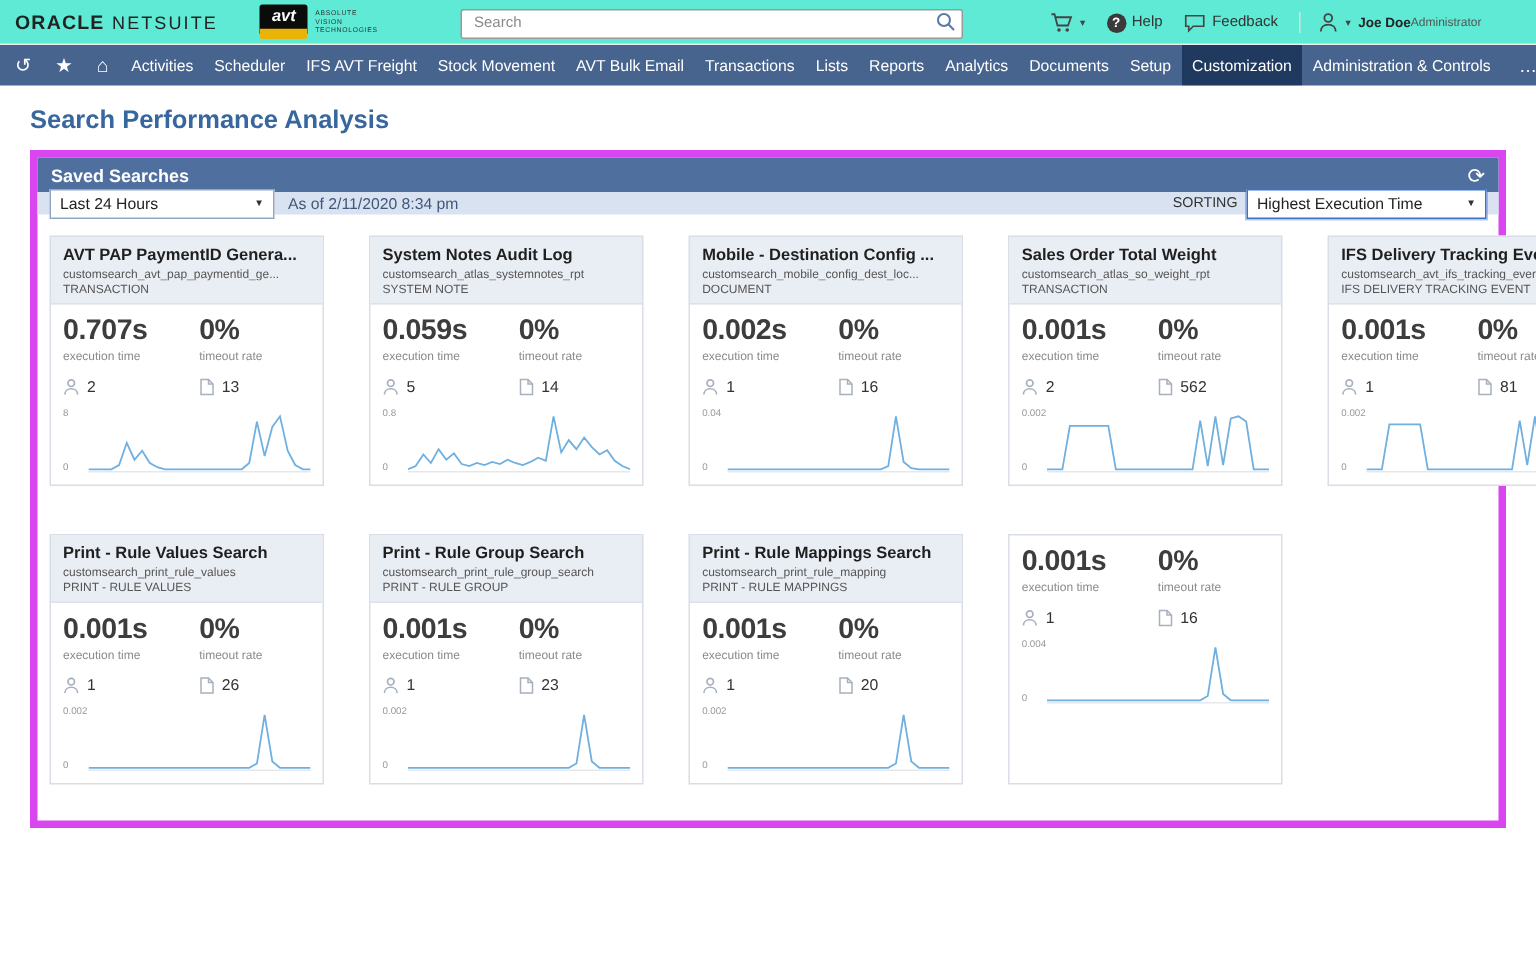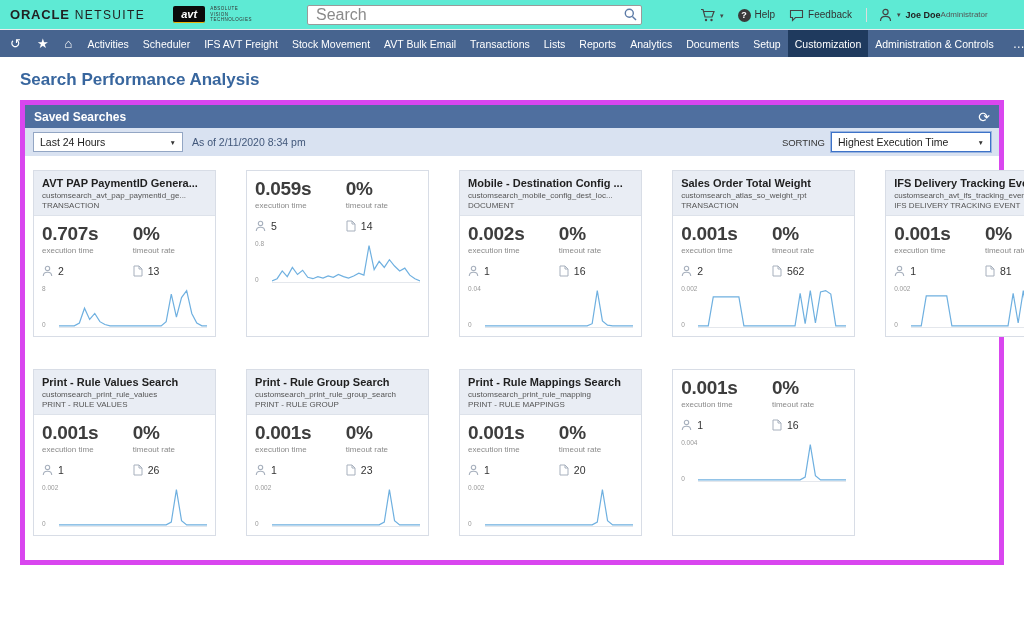--- a/index.html
+++ b/index.html
@@ -5,24 +5,24 @@
   *{box-sizing:border-box;margin:0;padding:0}
   html,body{width:1024px;height:640px;overflow:hidden}
   body{font-family:"Liberation Sans",sans-serif;background:#fff;color:#222}
 
   
   .topbar{position:relative;height:30px;background:#5eead4;display:flex;align-items:center;padding:0 10px;border-bottom:1px solid #ececec}
   .brand{display:flex;align-items:baseline;gap:5px;cursor:pointer}
   .oracle{font-weight:bold;font-size:13px;letter-spacing:.8px;color:#222}
   .netsuite{font-size:12px;letter-spacing:1.4px;color:#222}
   .partner{display:flex;align-items:center;gap:5px;margin-left:28px}
-  .avt-box{background:#0b0b0b;color:#fff;font-style:italic;font-weight:bold;font-size:11px;padding:2px 8px;border-radius:2px;border-bottom:1px solid #eab308}
+  .avt-box{background:#0b0b0b;color:#fff;font-style:italic;font-weight:bold;font-size:11px;padding:2px 8px;border-radius:2px;border-bottom:7px solid #eab308}
   .avt-lines{display:flex;flex-direction:column;font-size:4.5px;letter-spacing:.5px;color:#333;line-height:1.3}
   .search-wrap{position:absolute;left:307px;top:5px;width:335px;height:20px}
-  .search-wrap input{width:100%;height:100%;border:1px solid #9a9a9a;border-radius:2px;padding:0 12px 0 8px;font-size:16px;color:#333;font-family:inherit;outline:none}
+  .search-wrap input{width:100%;height:100%;border:1px solid #9a9a9a;border-radius:2px;padding:0 12px 0 8px;font-size:10px;color:#333;font-family:inherit;outline:none}
   .search-wrap input::placeholder{color:#8a8a8a}
   .mag{position:absolute;right:5px;top:3px;cursor:pointer;line-height:0}
   .top-right{position:absolute;left:700px;top:0;height:30px;display:flex;align-items:center;gap:14px}
   .top-item{display:flex;align-items:center;gap:4px;font-size:10px;color:#333;cursor:pointer;line-height:1}
   .qmark{width:13px;height:13px;border-radius:50%;background:#3a3a3a;color:#fff;font-size:9px;font-weight:bold;display:flex;align-items:center;justify-content:center}
   .caret{font-size:7px;color:#444}
   .user{display:flex;align-items:center;gap:5px;padding-left:12px;border-left:1px solid #ddd;cursor:pointer}
   .user-text{display:flex;flex-direction:row;line-height:1.2}
   .user-name{font-size:9px;font-weight:bold;color:#222}
   .user-role{font-size:8px;color:#555}
@@ -34,21 +34,21 @@
   .nav-item{display:flex;align-items:center;padding:0 7px;font-size:10.5px;cursor:pointer}
   .nav-item.active{background:var(--nav-active,#1f3a5e)}
   .nav-more{margin-left:auto;display:flex;align-items:center;padding:0 12px;font-size:12px;cursor:pointer}
 
   
   .page-title{margin:13px 0 10px 20px;font-size:17px;font-weight:bold;color:var(--title,#38669e)}
   .panel{margin:0 20px;border:5px solid #d946ef;background:#fff}
   .panel-header{height:23px;background:var(--panel-header,#4f6f9f);color:#fff;display:flex;align-items:center;justify-content:space-between;padding:0 9px}
   .panel-header .ph-title{font-size:12px;font-weight:bold}
   .refresh{font-size:14px;cursor:pointer;line-height:1}
-  .filterbar{height:28px;background:var(--filter-bar,#d9e2f1);display:flex;align-items:center;padding:0 8px;gap:9px}
+  .filterbar{height:15px;background:var(--filter-bar,#d9e2f1);display:flex;align-items:center;padding:0 8px;gap:9px}
   .select{height:20px;background:#fff;border:1px solid #93a6c4;display:flex;align-items:center;justify-content:space-between;padding:0 6px;font-size:10.5px;color:#222;cursor:pointer}
   .sel-caret{font-size:6.5px;color:#333;margin-left:6px}
   .sel-range{width:150px}
   .asof{font-size:10.5px;color:#41577a}
   .sort-wrap{margin-left:auto;display:flex;align-items:center;gap:6px}
   .sort-label{font-size:9.5px;color:#333}
   .sel-sort{width:160px;border:1px solid #3d72c8;box-shadow:0 0 0 1px rgba(61,114,200,.4)}
 
   
   .cards{padding:14px 8px 24px;display:grid;grid-template-columns:repeat(5,1fr);column-gap:30px;row-gap:32px}
@@ -209,20 +209,25 @@
           <span>8</span>
           <span>0</span>
         </div>
         <svg viewBox="0 0 130 36" preserveAspectRatio="none">
           <polyline class="spark-line" points="0.0,35.0 4.5,35.0 9.0,35.0 13.4,35.0 17.9,32.5 22.4,19.5 26.9,29.4 31.4,24.1 35.9,31.3 40.3,33.8 44.8,35.0 49.3,35.0 53.8,35.0 58.3,35.0 62.8,35.0 67.2,35.0 71.7,35.0 76.2,35.0 80.7,35.0 85.2,35.0 89.7,35.0 94.1,31.3 98.6,7.1 103.1,27.3 107.6,10.2 112.1,4.0 116.6,24.1 121.0,32.5 125.5,35.0 130.0,35.0"></polyline>
         </svg>
       </div>
     </div>
   </div>
       <div class="card">
+    <div class="card-head">
+      <div class="card-title">System Notes Audit Log</div>
+      <div class="card-id">customsearch_atlas_systemnotes_rpt</div>
+      <div class="card-type">SYSTEM NOTE</div>
+    </div>
     <div class="card-body">
       <div class="metrics">
         <div class="metric">
           <div class="m-val">0.059s</div>
           <div class="m-label">execution time</div>
         </div>
         <div class="metric">
           <div class="m-val">0%</div>
           <div class="m-label">timeout rate</div>
         </div>

